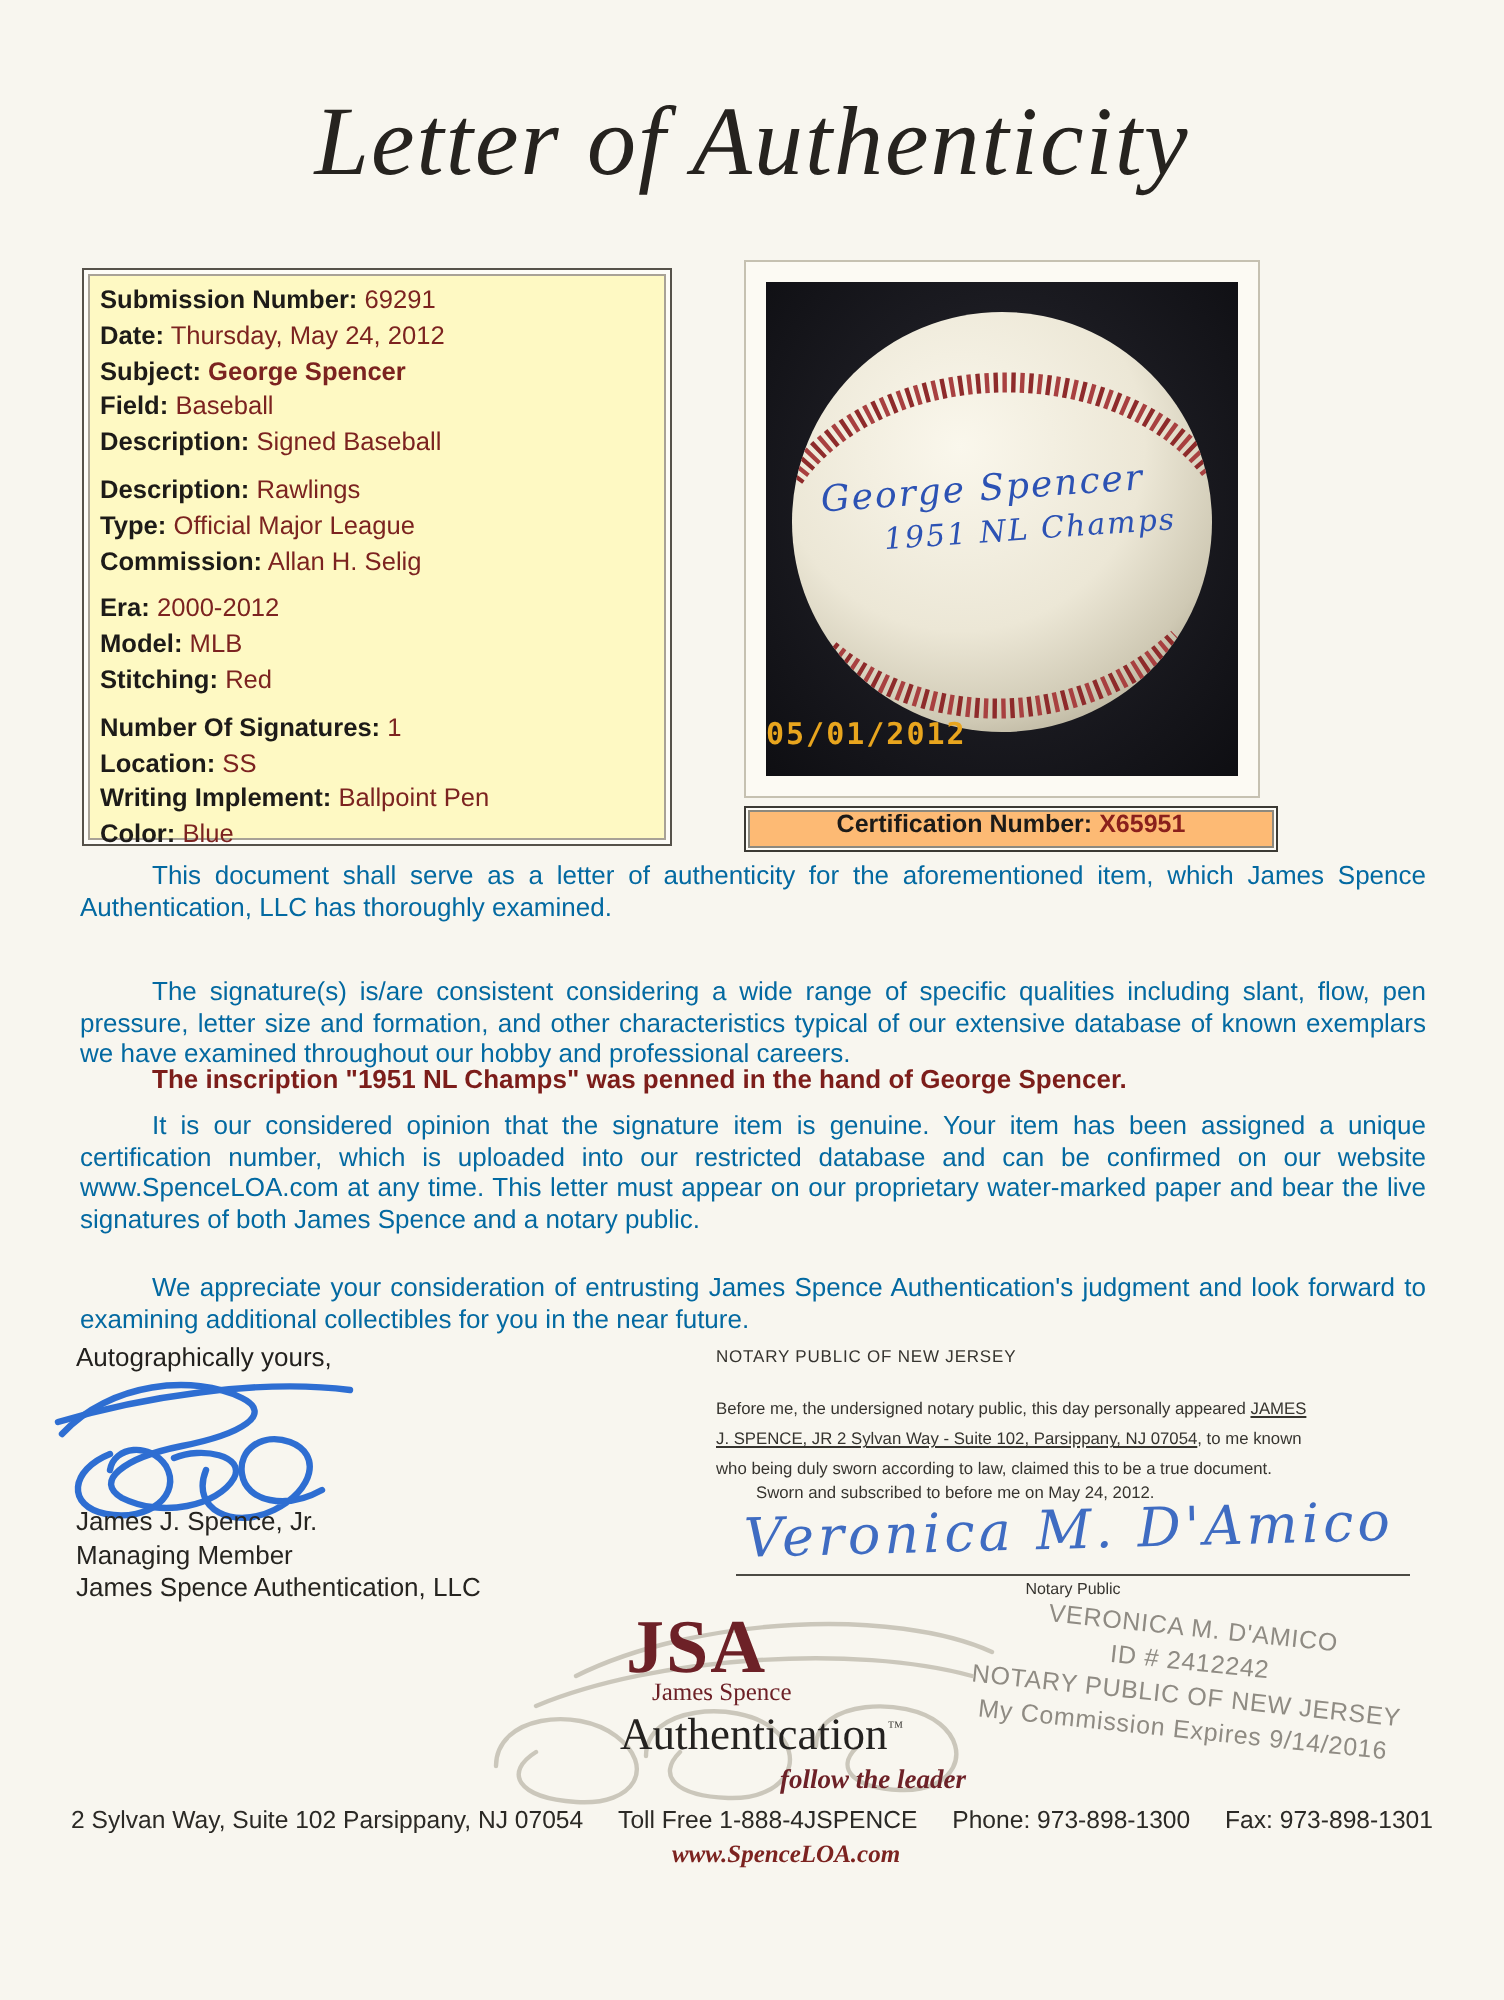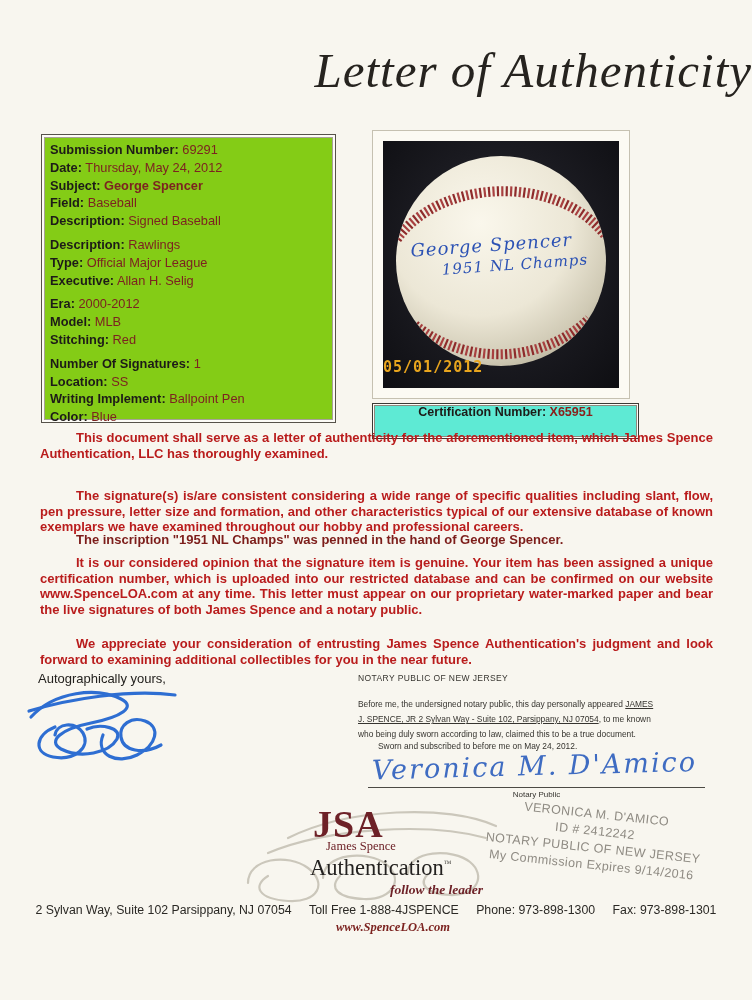--- a/index.html
+++ b/index.html
@@ -7,30 +7,30 @@
   #page {
     position:relative; width:752px; height:1000px; margin:0 auto;
     background:#f8f6ef;
     font-family:"Liberation Sans", sans-serif;
     color:#23211e; overflow:hidden;
   }
 
   
   .title {
     position:absolute; top:42px; left:0; width:752px;
-    text-align:right;
+    text-align:center;
     font-family:"Liberation Serif", serif;
     font-style:italic; font-weight:500;
     font-size:49px; letter-spacing:1px; color:#26231f;
   }
 
   
   .info-box {
     position:absolute; left:41px; top:134px; width:295px; height:289px;
-    background:#84cc16;
+    background:#fef9c3;
     border:1px solid #56524a;
     box-shadow: inset 0 0 0 2px #fdfcf7, inset 0 0 0 3px #a8a296;
     padding:6px 4px 4px 8px;
     font-size:12.8px; line-height:17.8px;
   }
   .info-row .lbl { font-weight:bold; color:#1d1b18; }
   .info-row .val { color:#7c2320; }
   .info-row .val.bold-val { font-weight:bold; }
   .info-row.gap { margin-top:6px; }
 
@@ -54,33 +54,33 @@
   .ball-sign .l1 { font-size:18px; letter-spacing:1px; }
   .ball-sign .l2 { font-size:15px; margin-left:30px; margin-top:2px; letter-spacing:1px; }
   .photo-date {
     position:absolute; left:0; bottom:12px; width:100%;
     font-family:"DejaVu Sans Mono", monospace;
     font-size:15px; font-weight:bold; letter-spacing:1px; color:#e8a51e;
   }
 
   
   .cert-bar {
-    position:absolute; left:372px; top:403px; width:267px; height:36px;
-    background:#5eead4; border:1px solid #3c3a34;
+    position:absolute; left:372px; top:403px; width:267px; height:23px;
+    background:#fdba74; border:1px solid #3c3a34;
     box-shadow: inset 0 0 0 1px #fdfcf7, inset 0 0 0 2px #8d897e;
     text-align:center; font-size:12.5px; font-weight:bold; line-height:17px;
   }
   .cert-bar .lbl { color:#1d1b18; }
   .cert-bar .val { color:#8a201c; }
 
   
   .para {
     position:absolute; left:40px; width:673px;
     font-size:13px; line-height:15.5px; text-align:justify;
-    text-indent:36px; color:#b91c1c;font-weight:bold;
+    text-indent:36px; color:#0369a1;
   }
   .p1 { top:430px; }
   .p2 { top:488px; }
   .inscription {
     position:absolute; left:40px; top:532px; width:673px;
     font-size:13px; font-weight:bold; color:#7c1d1a; text-indent:36px;
   }
   .p3 { top:555px; }
   .p4 { top:636px; }
 
@@ -169,21 +169,21 @@
   <div class="title">Letter of Authenticity</div>
 
   <div class="info-box">
     <div class="info-row"><span class="lbl">Submission Number:</span> <span class="val">69291</span></div>
     <div class="info-row"><span class="lbl">Date:</span> <span class="val">Thursday, May 24, 2012</span></div>
     <div class="info-row"><span class="lbl">Subject:</span> <span class="val bold-val">George Spencer</span></div>
     <div class="info-row"><span class="lbl">Field:</span> <span class="val">Baseball</span></div>
     <div class="info-row"><span class="lbl">Description:</span> <span class="val">Signed Baseball</span></div>
     <div class="info-row gap"><span class="lbl">Description:</span> <span class="val">Rawlings</span></div>
     <div class="info-row"><span class="lbl">Type:</span> <span class="val">Official Major League</span></div>
-    <div class="info-row"><span class="lbl">Executive:</span> <span class="val">Allan H. Selig</span></div>
+    <div class="info-row"><span class="lbl">Commission:</span> <span class="val">Allan H. Selig</span></div>
     <div class="info-row gap"><span class="lbl">Era:</span> <span class="val">2000-2012</span></div>
     <div class="info-row"><span class="lbl">Model:</span> <span class="val">MLB</span></div>
     <div class="info-row"><span class="lbl">Stitching:</span> <span class="val">Red</span></div>
     <div class="info-row gap"><span class="lbl">Number Of Signatures:</span> <span class="val">1</span></div>
     <div class="info-row"><span class="lbl">Location:</span> <span class="val">SS</span></div>
     <div class="info-row"><span class="lbl">Writing Implement:</span> <span class="val">Ballpoint Pen</span></div>
     <div class="info-row"><span class="lbl">Color:</span> <span class="val">Blue</span></div>
   </div>
 
   <div class="photo-frame">
@@ -229,20 +229,25 @@
 
   <div class="salutation">Autographically yours,</div>
   <svg class="js-signature" width="160" height="85" viewBox="0 0 160 85">
     <g fill="none" stroke="#2e6ed2" stroke-width="3.2" stroke-linecap="round">
       <path d="M6 34 C30 8 72 4 96 16 C112 24 96 34 66 40 C36 46 22 58 36 66 C56 76 84 70 92 56 C98 45 76 40 62 46"></path>
       <path d="M30 44 C10 52 8 70 28 74 C50 78 66 64 58 50 C50 38 32 40 30 52"></path>
       <path d="M78 52 C70 72 92 82 112 72 C132 62 136 44 120 38 C106 33 94 42 96 54 C98 68 118 72 136 62"></path>
       <path d="M4 28 C44 16 104 6 150 12"></path>
     </g>
   </svg>
+  <div class="signoff-block">
+    <div>James J. Spence, Jr.</div>
+    <div>Managing Member</div>
+    <div>James Spence Authentication, LLC</div>
+  </div>
 
   <div class="notary-heading">NOTARY PUBLIC OF NEW JERSEY</div>
   <div class="notary-statement"><span>Before me, the undersigned notary public, this day personally appeared </span><span class="u">JAMES J. SPENCE, JR 2 Sylvan Way - Suite 102, Parsippany, NJ 07054</span><span>, to me known who being duly sworn according to law, claimed this to be a true document.</span></div>
   <div class="sworn-line">Sworn and subscribed to before me on May 24, 2012.</div>
   <div class="notary-sign">Veronica M. D'Amico</div>
   <div class="notary-line"></div>
   <div class="notary-public-label">Notary Public</div>
   <div class="notary-stamp">
     <div>VERONICA M. D'AMICO</div>
     <div>ID # 2412242</div>

